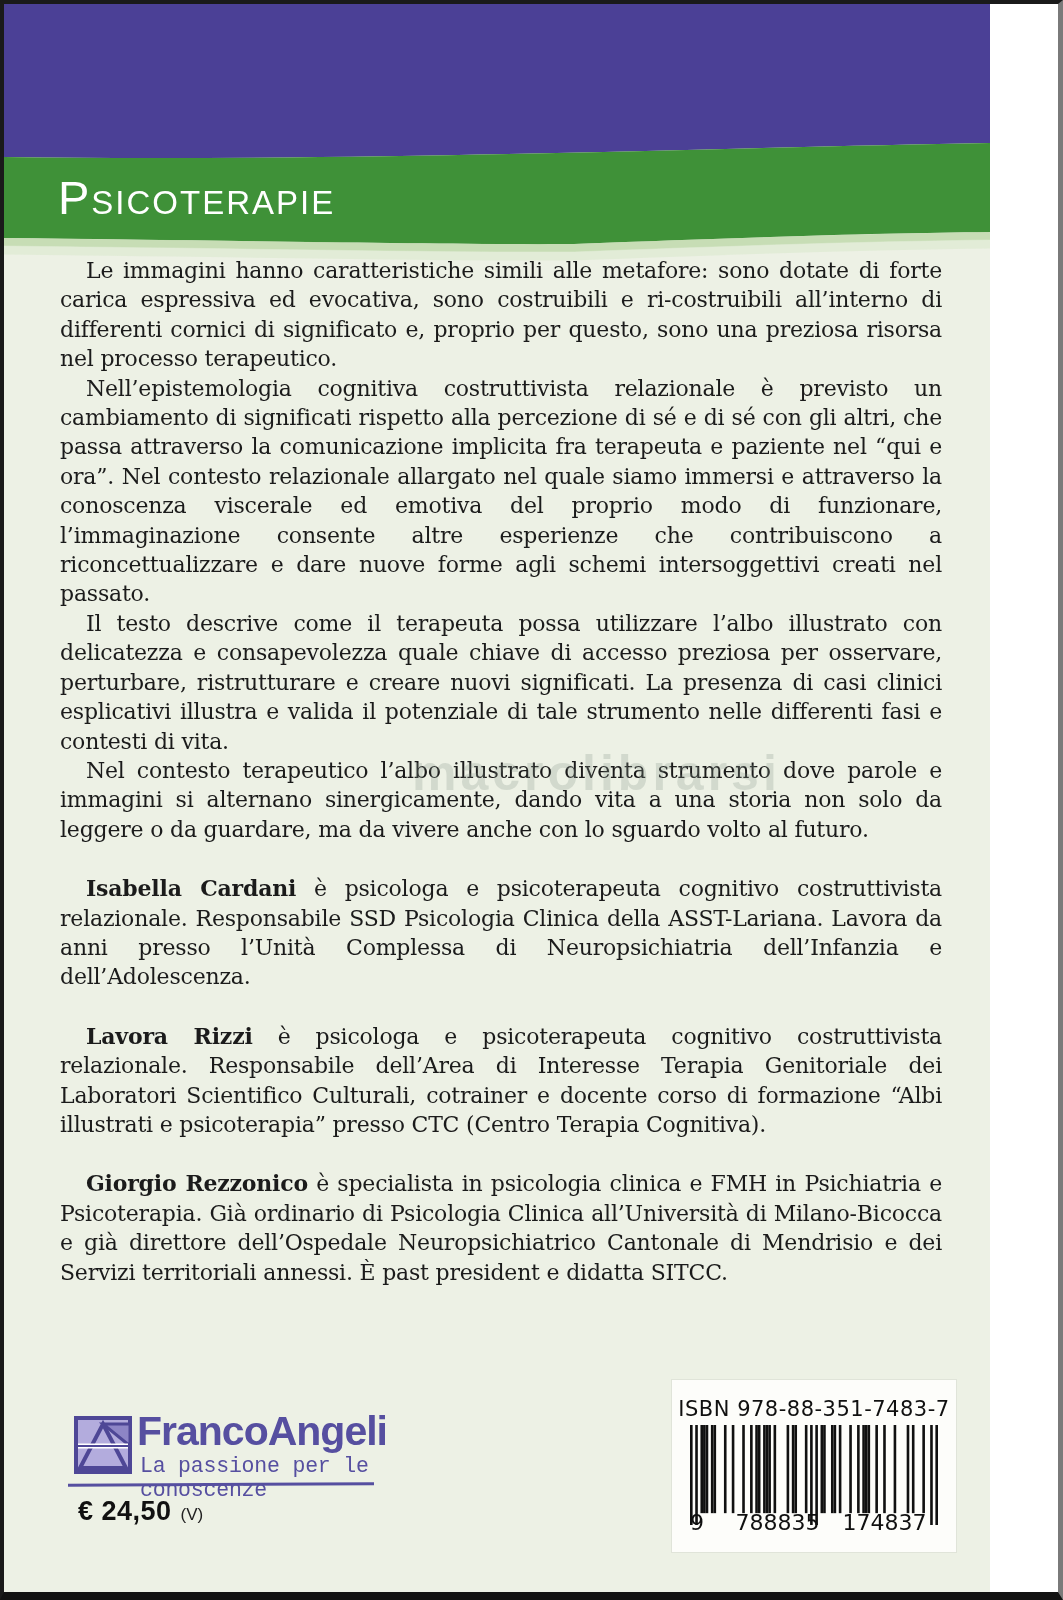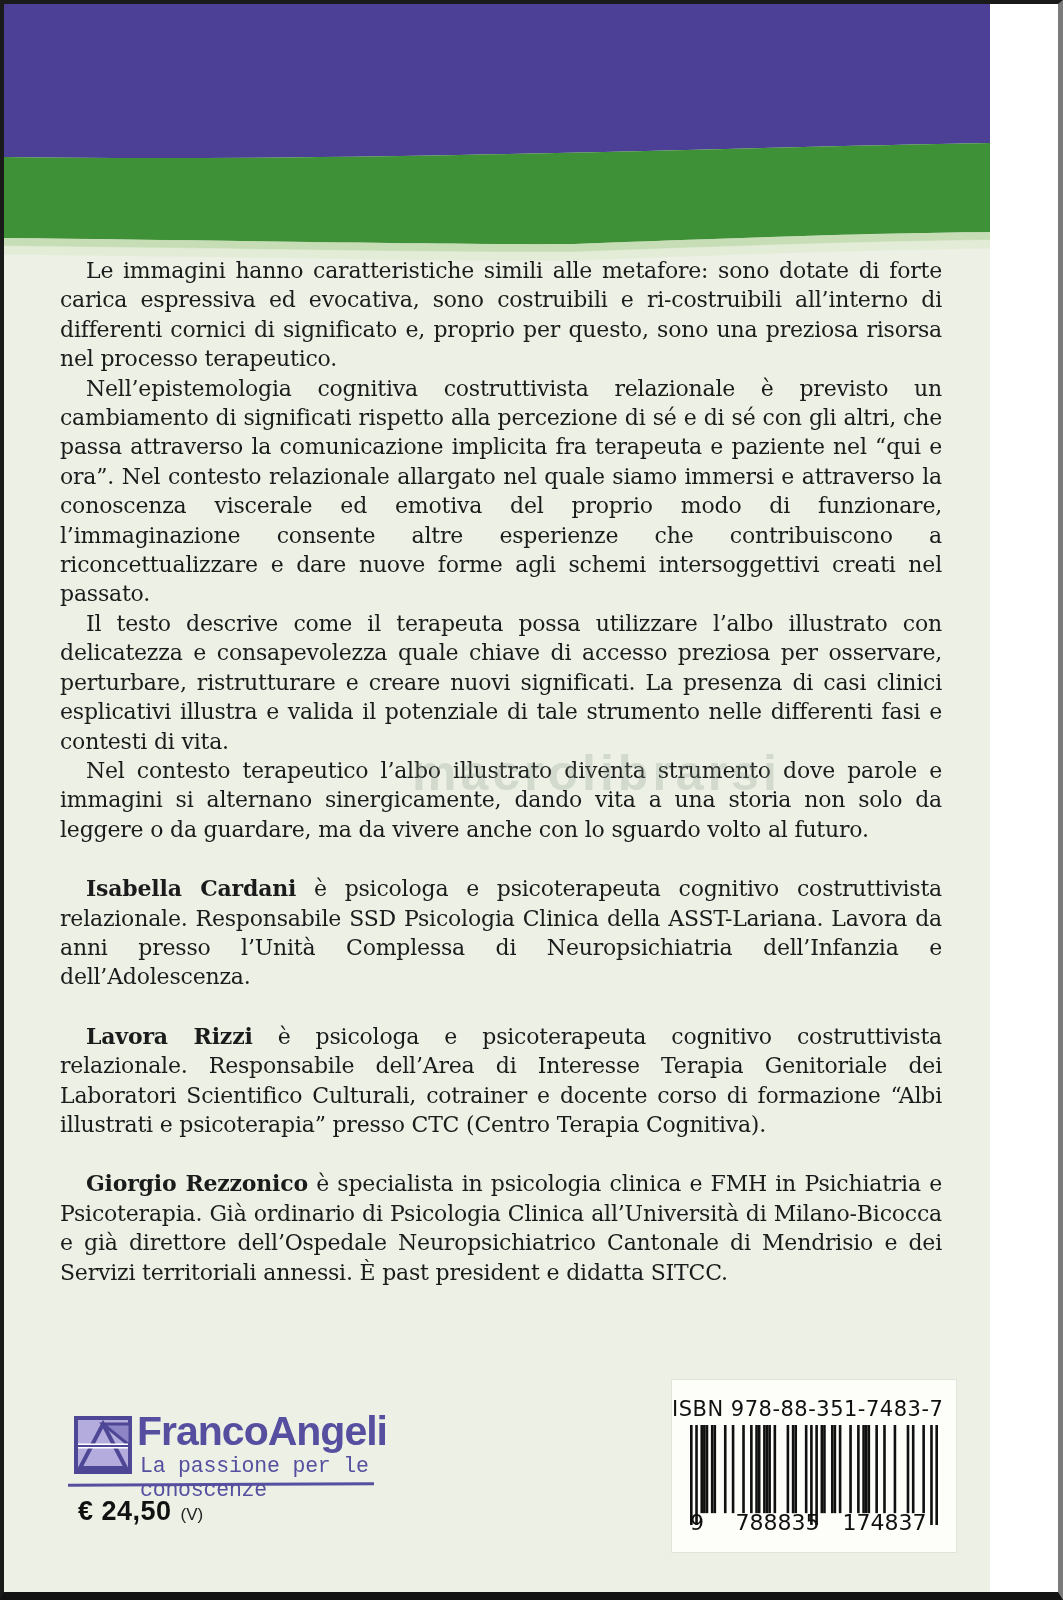--- a/index.html
+++ b/index.html
@@ -86,21 +86,21 @@
   .price-note{
     font-family:"Liberation Sans", sans-serif;
     font-size:17px;color:#222;margin-left:9px;
   }
   .barcode-box{
     position:absolute;left:668px;top:1376px;width:284px;height:172px;
     background:#fdfdfa;
     box-shadow:0 0 0 1px rgba(0,0,0,0.05);
   }
   .isbn-label{
-    margin-top:17px;
+    margin-top:17px;text-align:center;
     font-family:"DejaVu Sans", sans-serif;
     font-size:21px;color:#101010;letter-spacing:0.5px;
   }
   .barcode-svg{display:block;margin:4px auto 0 auto;width:248px;height:100px;}
   .barcode-digits{
     display:flex;margin:-15px 18px 0 18px;position:relative;
     font-family:"DejaVu Sans", sans-serif;
     font-size:22px;color:#101010;
   }
   .bd-first{width:34px;text-align:left;padding-left:0;}
@@ -114,20 +114,21 @@
   <div class="cover">
 
     <svg class="header-art" viewBox="0 0 986 260" preserveAspectRatio="none" aria-hidden="true">
       <path d="M0,0 H986 V139 C880,141 750,144 600,148 C420,152 200,156 0,153 Z" style="fill:var(--band-purple,#4b4096)"></path>
       <path d="M0,153 C200,156 420,152 600,148 C750,144 880,141 986,139
                V228 C880,229 750,233 570,240 C450,241 200,236 0,234 Z" style="fill:var(--band-green,#3f9138)"></path>
       <path d="M0,238 C200,240 450,245 570,244 C750,237 880,233 986,232" style="fill:none;stroke:#b9d6a4;stroke-width:8;opacity:0.75"></path>
       <path d="M0,246 C200,248 450,253 570,252 C750,245 880,241 986,240" style="fill:none;stroke:#dcead0;stroke-width:9;opacity:0.65"></path>
     </svg>
 
+    <div class="series-title">Psicoterapie</div>
 
     <div class="text-flow">
       <p>Le immagini hanno caratteristiche simili alle metafore: sono dotate di forte carica espressiva ed evocativa, sono costruibili e ri-costruibili all’interno di differenti cornici di significato e, proprio per questo, sono una preziosa risorsa nel processo terapeutico.</p>
       <p>Nell’epistemologia cognitiva costruttivista relazionale è previsto un cambiamento di significati rispetto alla percezione di sé e di sé con gli altri, che passa attraverso la comunicazione implicita fra terapeuta e paziente nel “qui e ora”. Nel contesto relazionale allargato nel quale siamo immersi e attraverso la conoscenza viscerale ed emotiva del proprio modo di funzionare, l’immaginazione consente altre esperienze che contribuiscono a riconcettualizzare e dare nuove forme agli schemi intersoggettivi creati nel passato.</p>
       <p>Il testo descrive come il terapeuta possa utilizzare l’albo illustrato con delicatezza e consapevolezza quale chiave di accesso preziosa per osservare, perturbare, ristrutturare e creare nuovi significati. La presenza di casi clinici esplicativi illustra e valida il potenziale di tale strumento nelle differenti fasi e contesti di vita.</p>
       <p>Nel contesto terapeutico l’albo illustrato diventa strumento dove parole e immagini si alternano sinergicamente, dando vita a una storia non solo da leggere o da guardare, ma da vivere anche con lo sguardo volto al futuro.</p>
 
       <div class="authors-block">
         <p class="author"><span class="author-name">Isabella Cardani</span><span> è psicologa e psicoterapeuta cognitivo costruttivista relazionale. Responsabile SSD Psicologia Clinica della ASST-Lariana. Lavora da anni presso l’Unità Complessa di Neuropsichiatria dell’Infanzia e dell’Adolescenza.</span></p>
         <p class="author"><span class="author-name">Lavora Rizzi</span><span> è psicologa e psicoterapeuta cognitivo costruttivista relazionale. Responsabile dell’Area di Interesse Terapia Genitoriale dei Laboratori Scientifico Culturali, cotrainer e docente corso di formazione “Albi illustrati e psicoterapia” presso CTC (Centro Terapia Cognitiva).</span></p>

